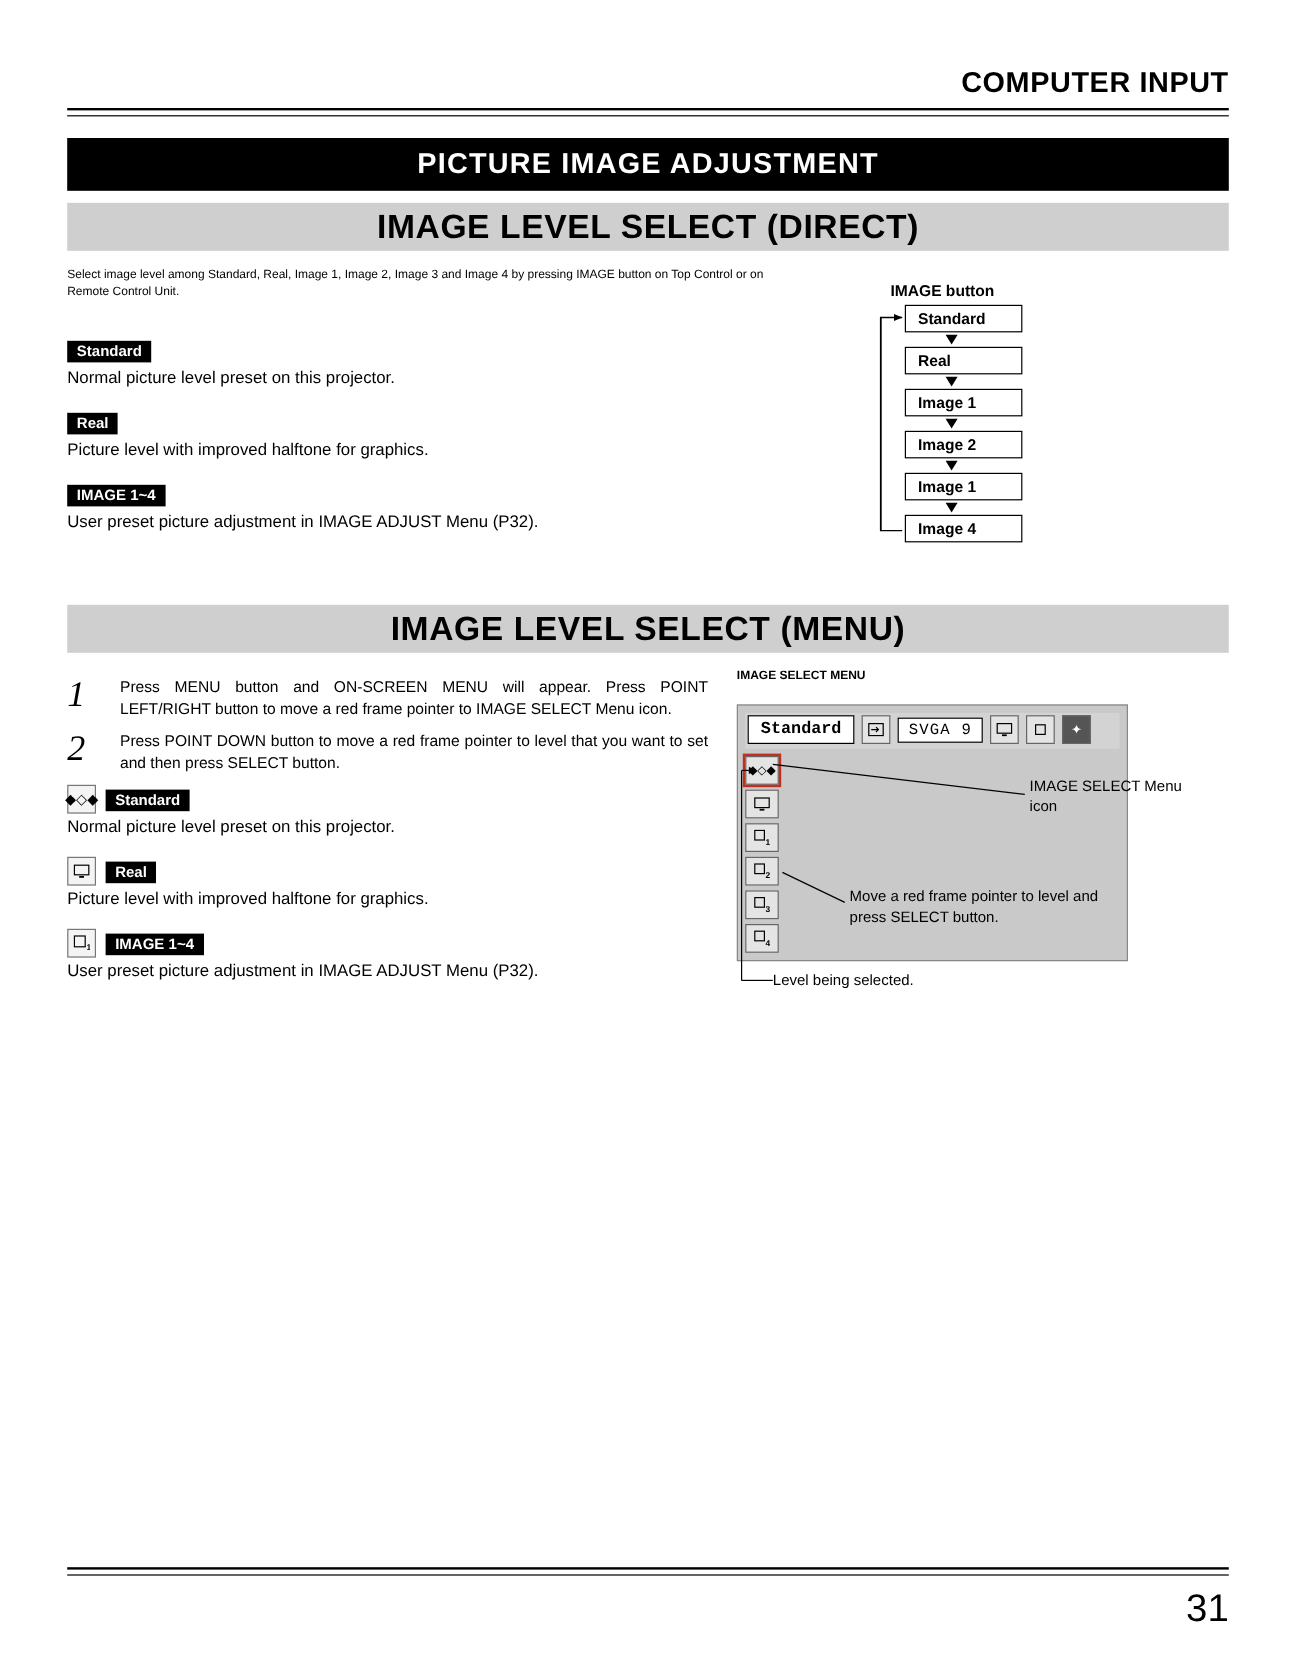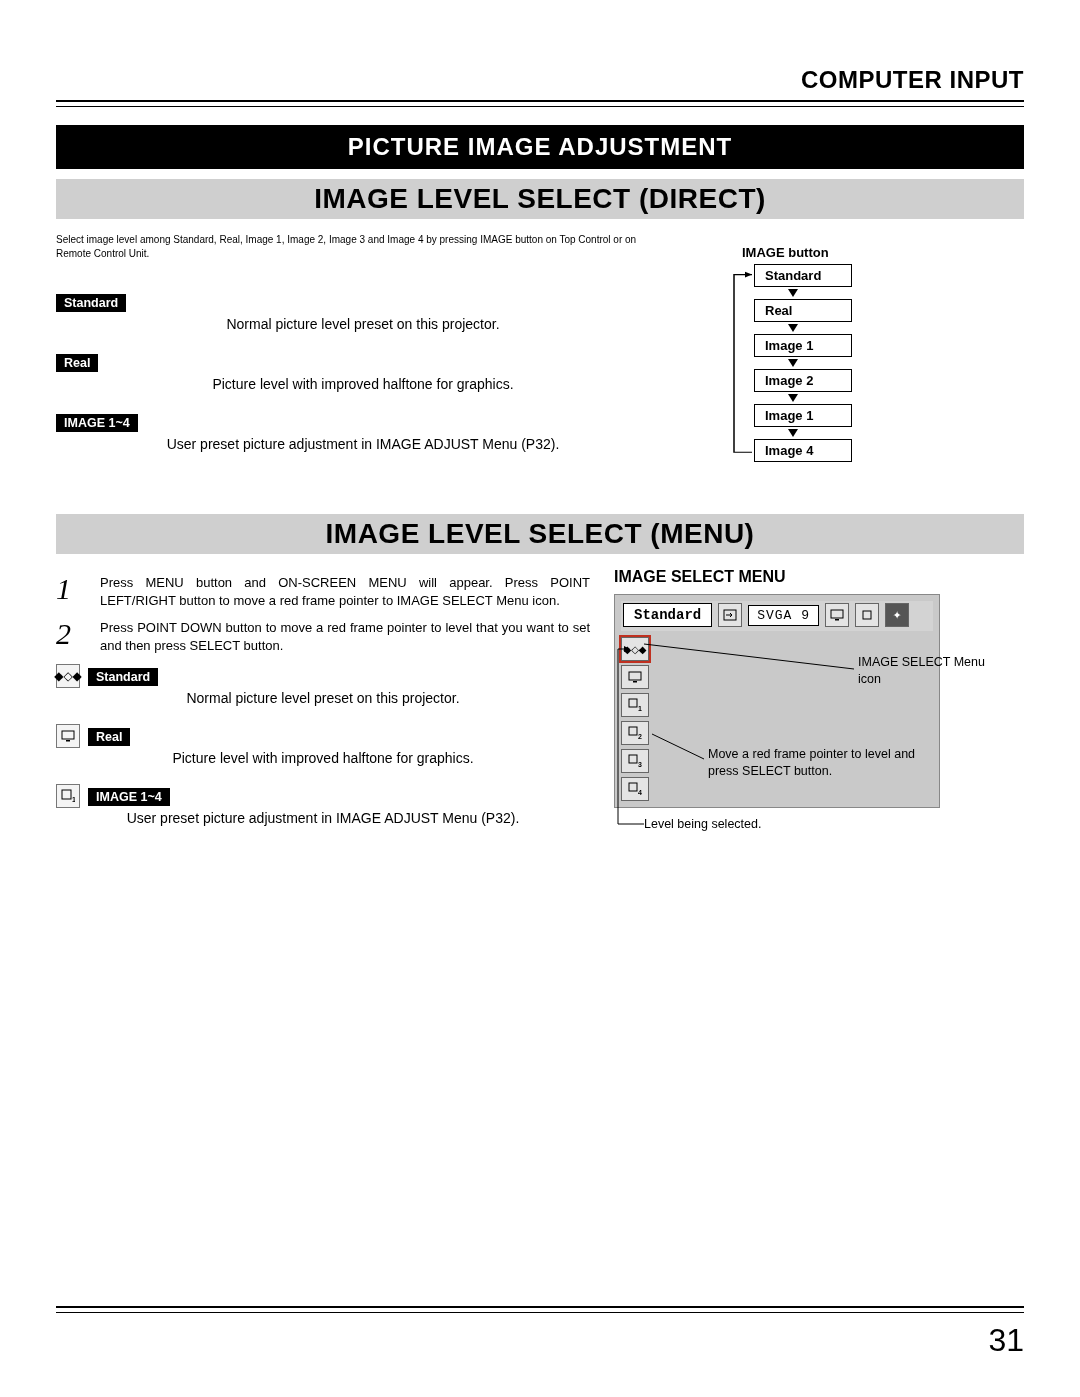--- a/index.html
+++ b/index.html
@@ -1,41 +1,41 @@
 <!DOCTYPE html>
 <html><head>
 <meta charset="utf-8">
 <style>
   :root{
     --page-w:1080px; --page-h:1397px;
     --ink:#000; --paper:#fff; --gray-bar:#cfcfcf;
   }
   html,body{margin:0;padding:0;background:#eaeaea;font-family:Helvetica,Arial,sans-serif;color:var(--ink);}
   .page{width:var(--page-w);height:var(--page-h);background:var(--paper);margin:0 auto;position:relative;box-sizing:border-box;padding:40px 56px 40px 56px;}
-  .header-title{font-size:24px;font-weight:700;letter-spacing:.5px;text-align:right;margin:26px 0 6px;}
+  .header-title{font-size:24px;font-weight:700;letter-spacing:.5px;text-align:right;margin:16px 0 6px;}
   .header-rule{border:none;border-top:2px solid #000;border-bottom:1px solid #000;height:4px;margin:0 0 18px;}
   .main-title{background:#000;color:#fff;font-weight:700;font-size:24px;text-align:center;letter-spacing:1px;padding:8px 0;margin:0 0 10px;}
   .section-title{background:var(--gray-bar);font-weight:700;font-size:28px;text-align:center;letter-spacing:.5px;padding:4px 0;margin:0 0 14px;}
   .two-col{display:flex;gap:24px;align-items:flex-start;}
   .col-left{flex:1 1 0;}
   .col-right{width:330px;flex:0 0 auto;position:relative;}
   p.body{font-size:10px;line-height:1.35;margin:0 0 30px;}
   .pill{display:inline-block;background:#000;color:#fff;font-weight:700;font-size:12.5px;padding:2px 8px;margin:4px 0 2px;}
-  .desc{font-size:14px;margin:2px 0 18px;text-align:center;}
+  .desc{font-size:14px;margin:2px 0 18px;}
   .flow-title{font-weight:700;font-size:13px;margin:0 0 4px 28px;}
   .flow-box{border:1.5px solid #000;font-weight:700;font-size:13px;padding:3px 10px;width:76px;margin-left:40px;background:#fff;}
   .flow-arrow{width:0;height:0;border-left:5px solid transparent;border-right:5px solid transparent;border-top:8px solid #000;margin:2px 0 2px 74px;}
   .return-path{position:absolute;left:18px;top:26px;bottom:4px;width:20px;}
   .return-path svg{width:100%;height:100%;display:block;}
   .step-row{display:flex;gap:16px;align-items:flex-start;margin:6px 0 10px;}
   .step-num{font-family:"Times New Roman",serif;font-style:italic;font-size:30px;font-weight:500;width:28px;line-height:1;}
   .step-text{flex:1;font-size:13px;line-height:1.35;text-align:justify;}
   .item-row{display:flex;align-items:center;gap:8px;margin-top:4px;}
   .icon-box{width:22px;height:22px;border:1px solid #777;background:#f4f4f4;display:flex;align-items:center;justify-content:center;font-size:12px;flex:0 0 auto;}
-  .menu-title{font-weight:700;font-size:16px;margin:0 0 8px;}
+  .menu-title{font-weight:700;font-size:10px;margin:0 0 18px;}
   .menu-frame{border:1.5px solid #888;background:#c9c9c9;padding:6px;width:312px;}
   .menu-top{display:flex;gap:6px;align-items:center;background:#d3d3d3;padding:2px 2px 4px;}
   .menu-state{border:1.5px solid #000;background:#fff;padding:3px 10px;font-family:"Courier New",monospace;font-size:14px;font-weight:600;flex:0 0 auto;}
   .menu-svga{border:1px solid #000;background:#fff;padding:2px 8px;font-family:"Courier New",monospace;font-size:13px;letter-spacing:1px;}
   .mini-icon{width:22px;height:22px;border:1px solid #666;background:#e4e4e4;display:flex;align-items:center;justify-content:center;font-size:11px;flex:0 0 auto;}
   .menu-side{display:flex;flex-direction:column;gap:4px;width:36px;background:#c9c9c9;position:relative;margin-top:6px;}
   .side-item{width:26px;height:22px;border:1px solid #666;background:#e4e4e4;display:flex;align-items:center;justify-content:center;font-size:10px;position:relative;}
   .side-item.sel{outline:2px solid #c03020;outline-offset:0;}
   .annot{font-size:12.5px;line-height:1.35;position:absolute;}
   .annot-line{stroke:#000;stroke-width:1;}

